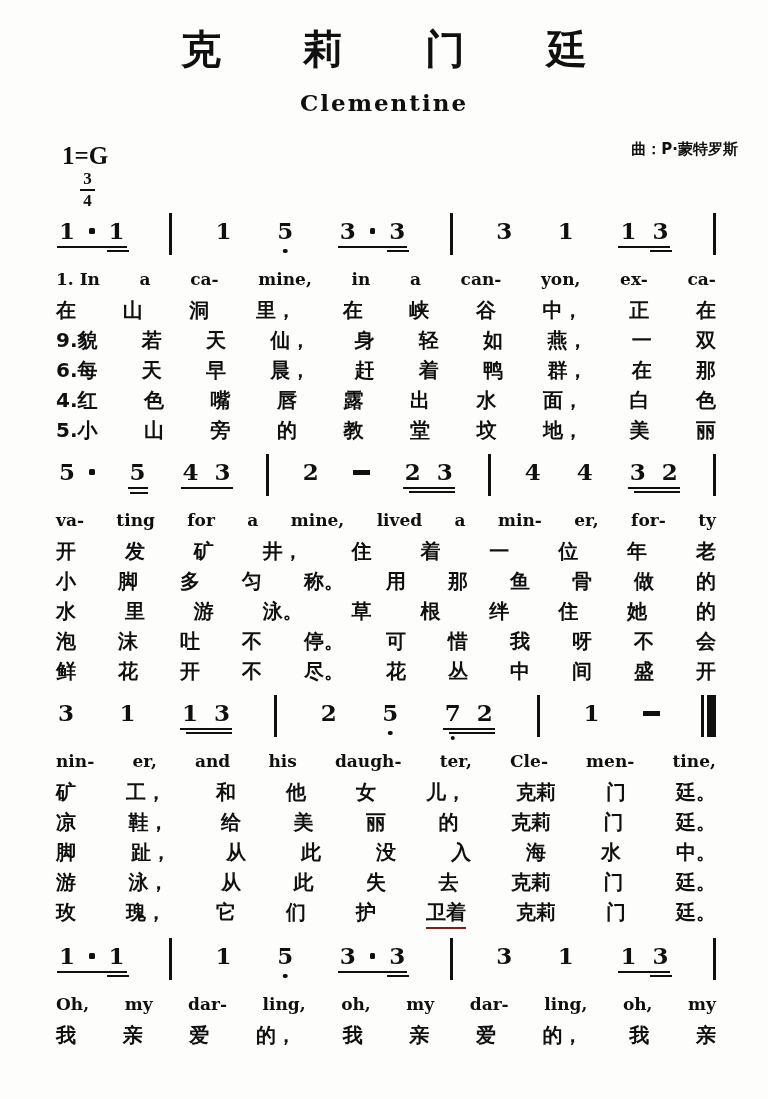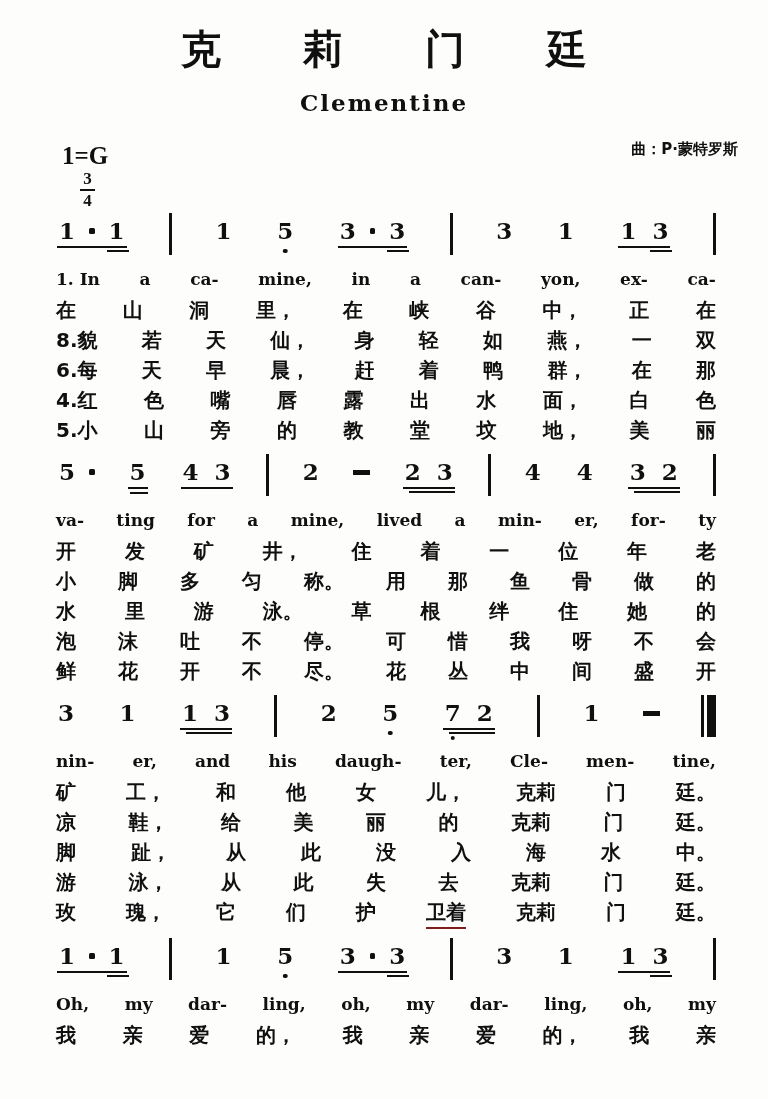--- a/index.html
+++ b/index.html
@@ -151,21 +151,21 @@
           <span class="syl">洞</span>
           <span class="syl">里，</span>
           <span class="syl">在</span>
           <span class="syl">峡</span>
           <span class="syl">谷</span>
           <span class="syl">中，</span>
           <span class="syl">正</span>
           <span class="syl">在</span>
         </div>
         <div class="lyric-row cn">
-          <span class="syl">8.貌</span>
+          <span class="syl">9.貌</span>
           <span class="syl">若</span>
           <span class="syl">天</span>
           <span class="syl">仙，</span>
           <span class="syl">身</span>
           <span class="syl">轻</span>
           <span class="syl">如</span>
           <span class="syl">燕，</span>
           <span class="syl">一</span>
           <span class="syl">双</span>
         </div>

